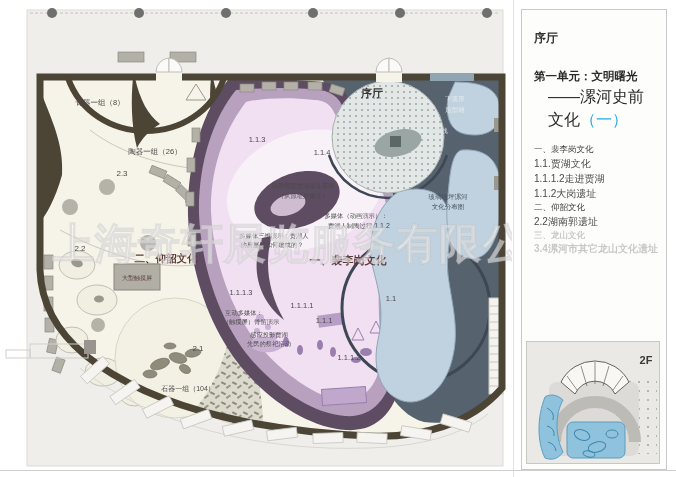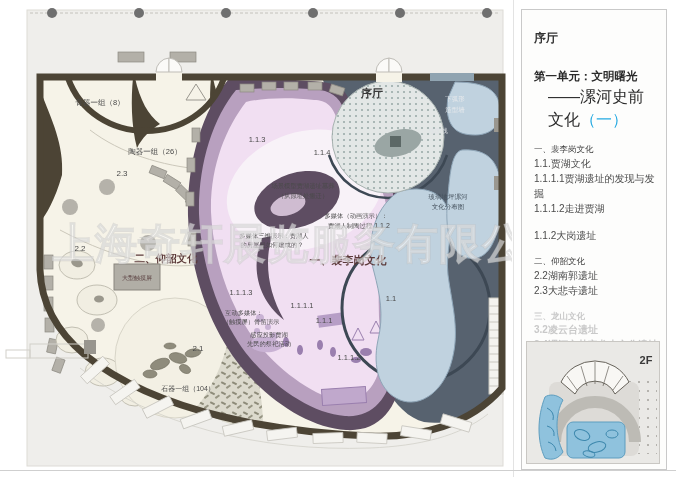--- a/index.html
+++ b/index.html
@@ -18,21 +18,21 @@
   .sidebar{position:absolute;left:521px;top:9px;width:146px;height:461px;
        box-sizing:border-box;background:#fdfdfc;border:1px solid #c9c9c9;
        padding:20px 8px 0 12px;}
   .sb-hall{font-size:12px;font-weight:bold;color:#333;margin-bottom:16px;}
   .sb-title1{font-size:11.5px;font-weight:bold;color:#2b2b2b;line-height:1.45;margin-top:21px;}
   .sb-title2{font-size:16px;font-weight:normal;color:#2b2b2b;line-height:1.45;padding-left:14px;}
   .sb-title2 .cyan{color:#29abe2;}
   .sb-list{margin-top:12px;}
   .sb-item{font-size:10px;color:#4a4a4a;line-height:1.5;}
   .sb-item.sec{font-size:8.5px;color:#3f3f3f;}
-  .sb-item.gap{margin-top:12px;}
+  .sb-item.gap{margin-top:0;}
   .sb-item.muted{color:#c9c9c9;font-weight:bold;}
   .inset{position:absolute;left:4px;right:6px;bottom:5px;height:121px;
        background:#eae9e6;border:1px solid #c9c7c3;text-align:center;}
   .inset svg{display:block;}
 </style>
 </head>
 <body>
 
 <div class="plan-wrap">
 <svg width="514" height="477" viewBox="0 0 514 477">
@@ -269,28 +269,25 @@
 <div class="bottom-rule"></div>
 
 <aside class="sidebar">
   <div class="sb-hall">序厅</div>
   <div class="sb-title1">第一单元：文明曙光</div>
   <div class="sb-title2"><span>——漯河史前文化</span><span class="cyan">（一）</span></div>
 
   <div class="sb-list">
     <div class="sb-item sec">一、裴李岗文化</div>
     <div class="sb-item">1.1.贾湖文化</div>
-    <div class="sb-item">1.1.1.1贾湖遗址的发现与发掘</div>
     <div class="sb-item">1.1.1.2走进贾湖</div>
     <div class="sb-item gap">1.1.2大岗遗址</div>
     <div class="sb-item sec gap">二、仰韶文化</div>
     <div class="sb-item">2.2湖南郭遗址</div>
-    <div class="sb-item">2.3大悲寺遗址</div>
     <div class="sb-item sec gap muted">三、龙山文化</div>
-    <div class="sb-item muted">3.2凌云台遗址</div>
     <div class="sb-item muted">3.4漯河市其它龙山文化遗址</div>
   </div>
 
   <div class="inset">
     <svg width="134" height="119" viewBox="0 0 134 119">
       <rect x="88" y="36" width="42" height="76" fill="url(#insetdots2)"></rect>
       <defs>
         <pattern id="insetdots2" width="9" height="9" patternUnits="userSpaceOnUse">
           <rect x="3" y="3" width="2" height="2" fill="#b5b3ae"></rect>
         </pattern>

